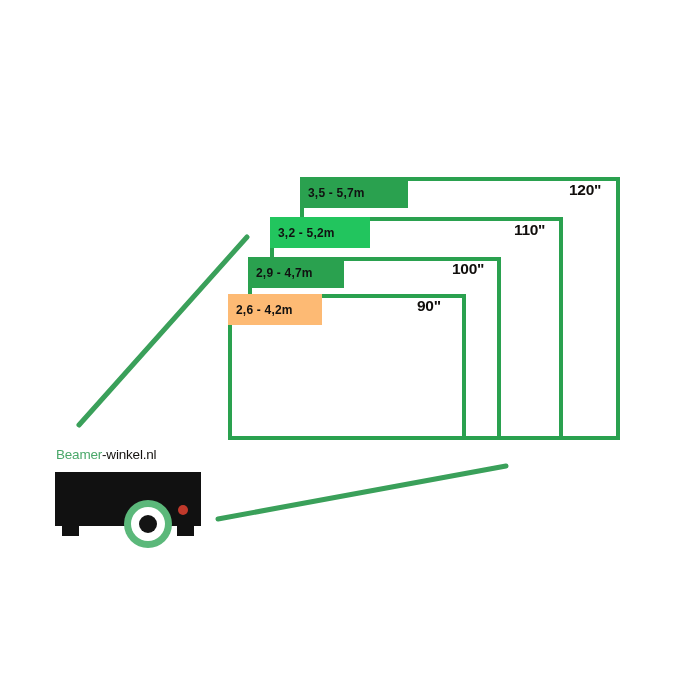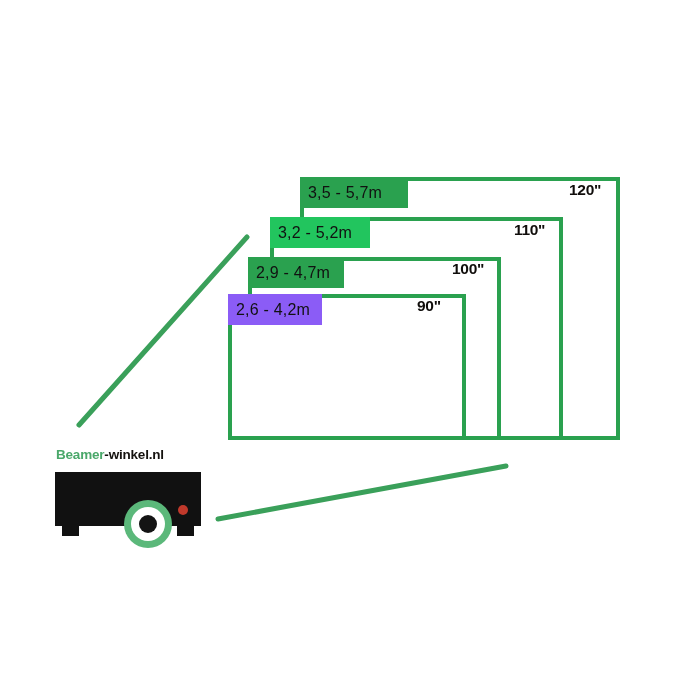--- a/index.html
+++ b/index.html
@@ -49,22 +49,22 @@
     color: #100d0b;
     white-space: nowrap;
     letter-spacing: -0.3px;
   }
 
   
   .dist-chip {
     position: absolute;
     background: #2aa14f;
     color: #111111;
-    font-size: 16px;
-    font-weight: 400;
+    font-size: 12px;
+    font-weight: 700;
     letter-spacing: 0.2px;
     display: flex;
     align-items: center;
     padding-left: 8px;
     box-sizing: border-box;
     white-space: nowrap;
   }
 
   
   #logo {
@@ -72,21 +72,21 @@
     left: 53px;
     top: 447px;
     width: 155px;
     height: 92px;
   }
   #logo-wordmark {
     position: absolute;
     left: 3px;
     top: 0px;
     font-size: 13.5px;
-    font-weight: 700;
+    font-weight: 400;
     letter-spacing: -0.2px;
     white-space: nowrap;
     border-bottom: 2px solid #1d1d1d;
     padding-bottom: 12px;
     line-height: 15px;
   }
   #logo-wordmark .g { color: #4aa86a; }
   #logo-wordmark .k { color: #15120f; }
   #logo-body {
     position: absolute;
@@ -172,21 +172,21 @@
       </g>
   </svg>
 
   <div id="size-labels">
       <div class="size-label" style="left: 417px; top: 297px;">90"</div>
       <div class="size-label" style="left: 452px; top: 260px;">100"</div>
       <div class="size-label" style="left: 514px; top: 221px;">110"</div>
       <div class="size-label" style="left: 569px; top: 181px;">120"</div>
     </div>
   <div id="dist-chips">
-      <div class="dist-chip" style="left: 228px; top: 294px; width: 94px; height: 31px; background: #8b5cf6;">2,6 - 4,2m</div>
+      <div class="dist-chip" style="left: 228px; top: 294px; width: 94px; height: 31px; background: #fdba74;">2,6 - 4,2m</div>
       <div class="dist-chip" style="left: 248px; top: 257px; width: 96px; height: 31px; background: rgb(42, 161, 79);">2,9 - 4,7m</div>
       <div class="dist-chip" style="left: 270px; top: 217px; width: 100px; height: 31px; background: #22c55e;">3,2 - 5,2m</div>
       <div class="dist-chip" style="left: 300px; top: 177px; width: 108px; height: 31px; background: rgb(42, 161, 79);">3,5 - 5,7m</div>
     </div>
 
   <div id="logo">
     <div id="logo-wordmark">
       <span class="g">Beamer</span><span class="k">-winkel.nl</span>
     </div>
     <div id="logo-body">

